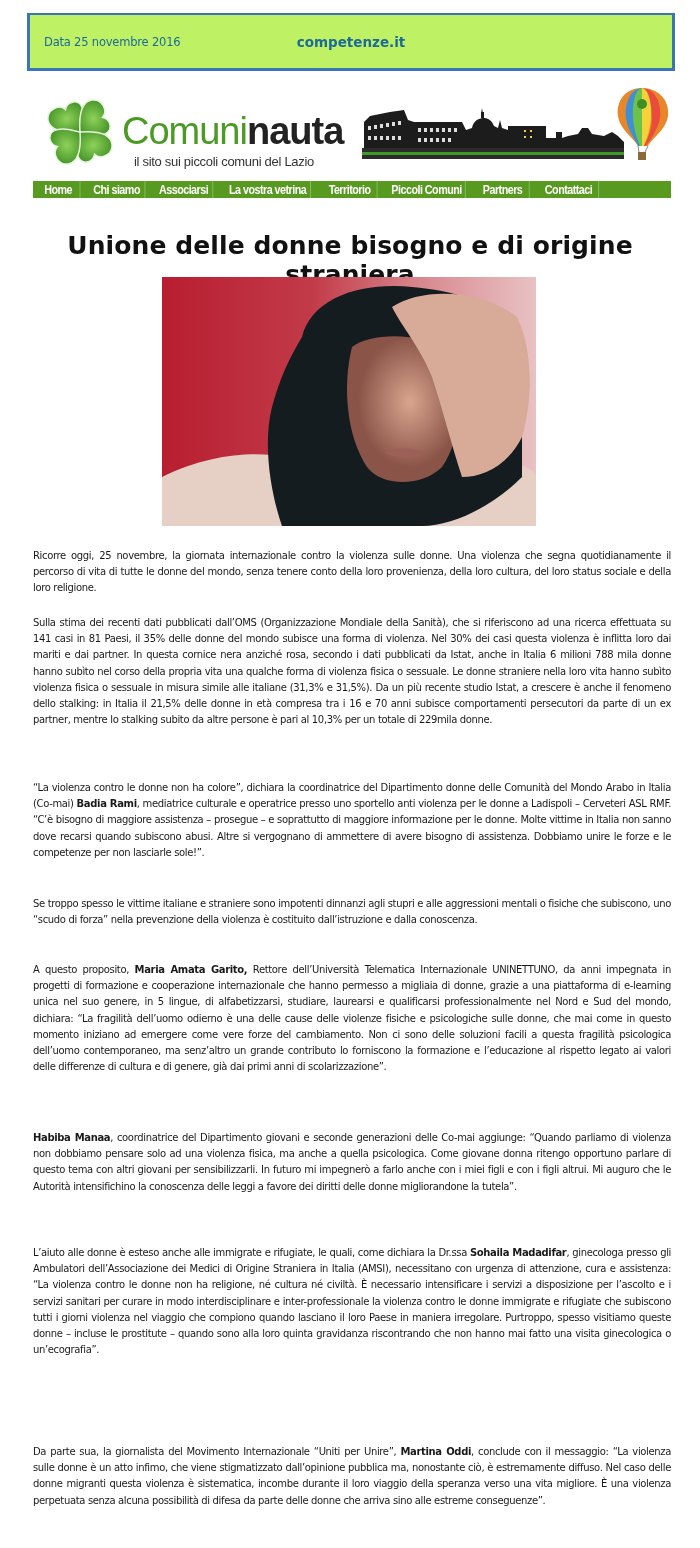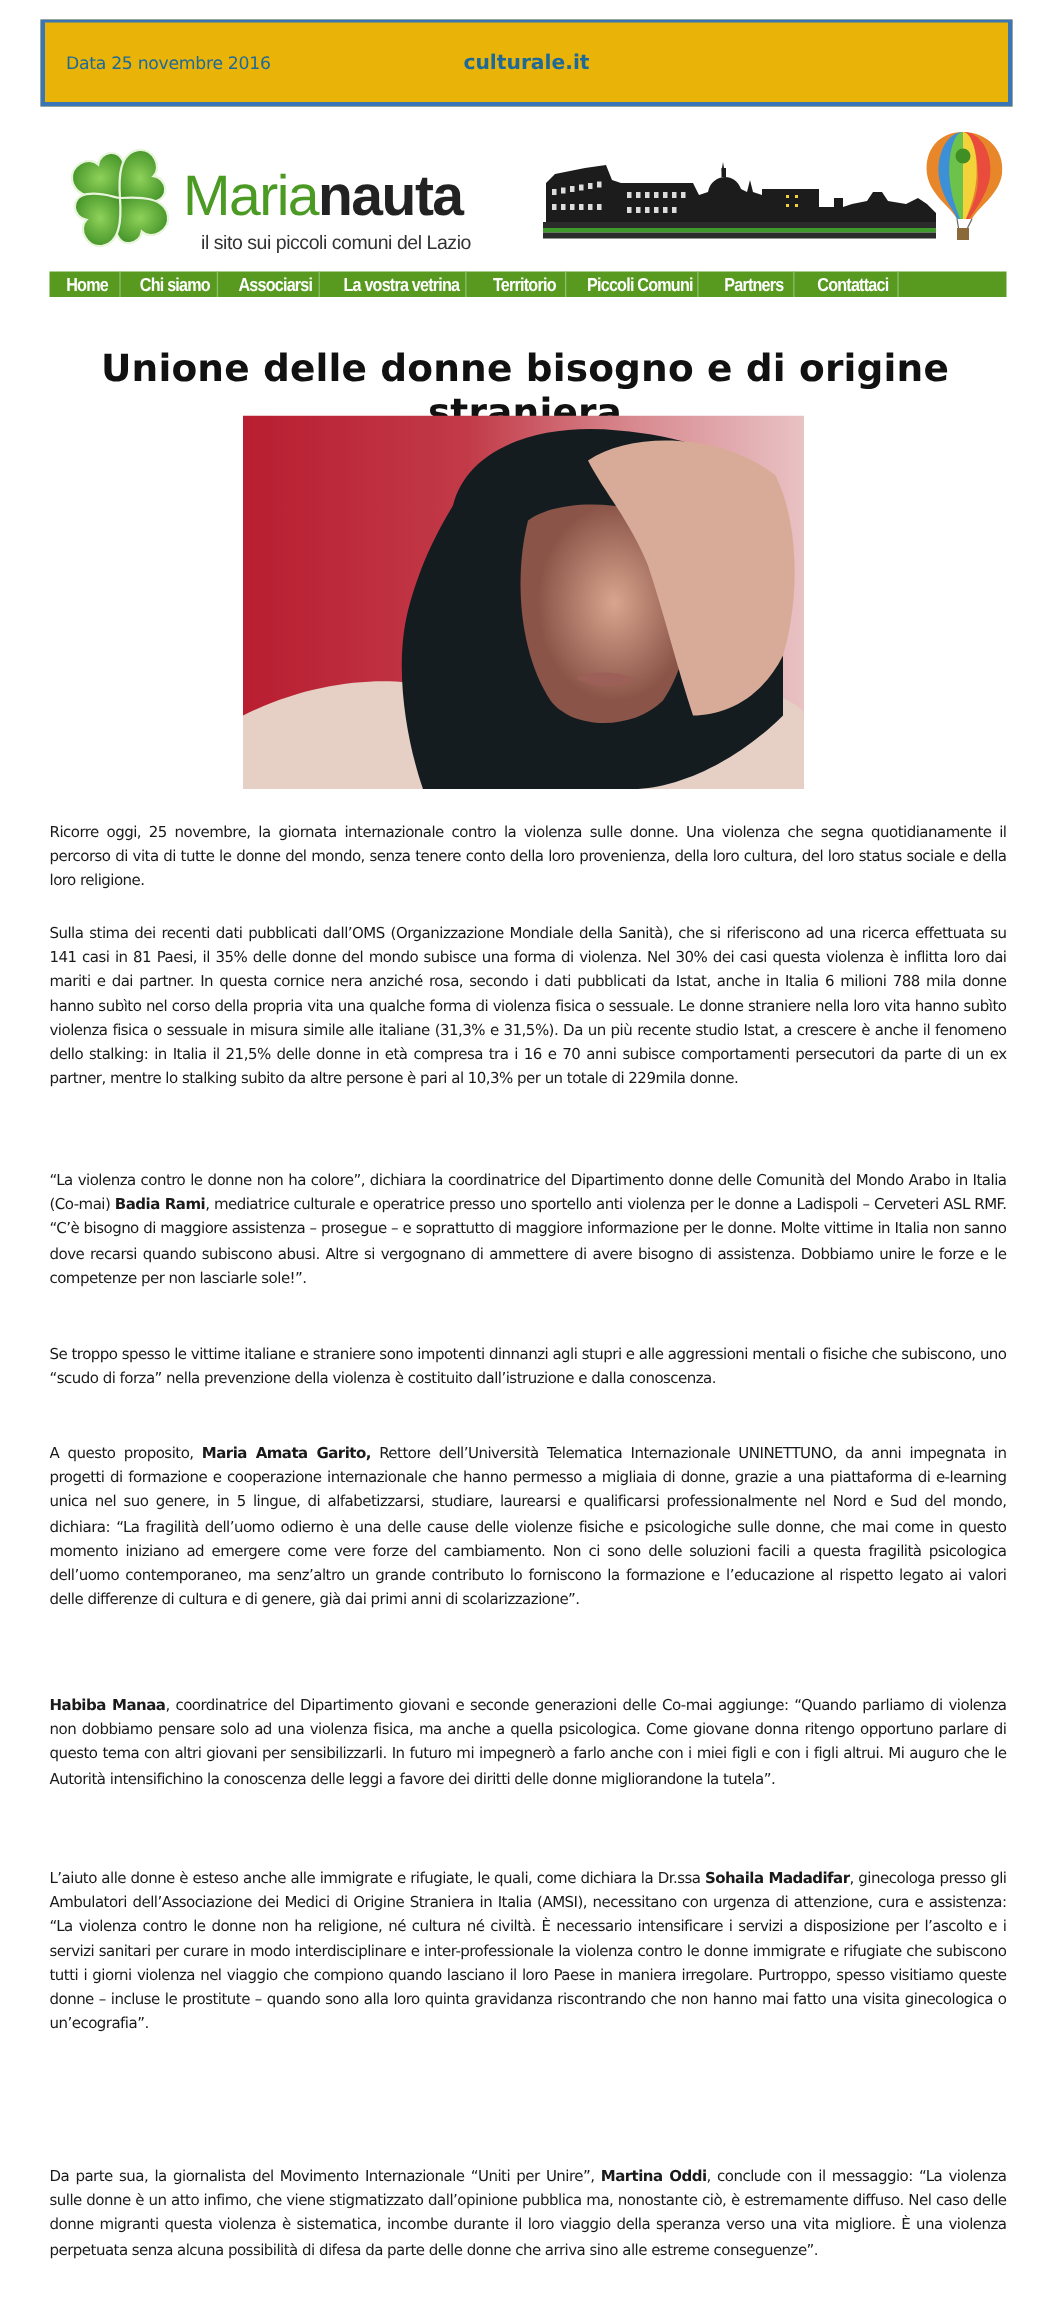--- a/index.html
+++ b/index.html
@@ -3,21 +3,21 @@
 <meta charset="utf-8">
 <style>
   * { box-sizing: border-box; margin: 0; padding: 0; }
   html, body { width: 700px; background: #ffffff; }
   body { font-family: "DejaVu Sans", sans-serif; color: #111; position: relative; height: 1548px; overflow: hidden; }
 
   
   .datebox {
     position: absolute; left: 27px; top: 13px; width: 648px; height: 58px;
     border: 3px solid #3a75b5; border-top-width: 2px;
-    background: #eab308;
+    background: #bef264;
     padding-left: 28px;
   }
   .datebox .date {
     position: absolute; left: 14px; top: 20px;
     font-family: "DejaVu Sans", sans-serif; font-size: 11.5px; color: #1d6a99;
     letter-spacing: -0.2px;
   }
   .datebox .site {
     position: absolute; left: 0; right: 0; top: 19px; text-align: center;
     font-family: "DejaVu Sans", sans-serif; font-weight: bold; font-size: 13.5px; color: #1d6a99;
@@ -70,40 +70,40 @@
     color: #1a1a1a; text-align: justify; letter-spacing: -0.35px;
     hyphens: manual;
   }
   .article b { font-weight: bold; }
 </style>
 </head>
 <body>
 
 <div class="datebox">
   <span class="date">Data 25 novembre 2016</span>
-  <span class="site">culturale.it</span>
+  <span class="site">competenze.it</span>
 </div>
 
 <div class="logo">
   <svg class="clover" viewBox="0 0 80 80">
     <defs>
       <radialGradient id="lg" cx="50%" cy="45%" r="60%">
         <stop offset="0%" stop-color="#8fd25a"></stop>
         <stop offset="100%" stop-color="#3f8f25"></stop>
       </radialGradient>
     </defs>
     <g fill="url(#lg)" stroke="#e8f5dc" stroke-width="1.5">
       <path d="M40 40 C26 36 12 30 14 18 C16 8 30 6 34 14 C38 6 52 8 50 20 C48 30 42 36 40 40Z" transform="rotate(-20 40 40)"></path>
       <path d="M40 40 C26 36 12 30 14 18 C16 8 30 6 34 14 C38 6 52 8 50 20 C48 30 42 36 40 40Z" transform="rotate(70 40 40)"></path>
       <path d="M40 40 C26 36 12 30 14 18 C16 8 30 6 34 14 C38 6 52 8 50 20 C48 30 42 36 40 40Z" transform="rotate(160 40 40)"></path>
       <path d="M40 40 C26 36 12 30 14 18 C16 8 30 6 34 14 C38 6 52 8 50 20 C48 30 42 36 40 40Z" transform="rotate(250 40 40)"></path>
     </g>
   </svg>
   <div class="brand">
-    <span class="b1">Maria</span><span class="b2">nauta</span>
+    <span class="b1">Comuni</span><span class="b2">nauta</span>
   </div>
   <div class="tagline">il sito sui piccoli comuni del Lazio</div>
 </div>
 
 <svg class="skyline" viewBox="0 0 310 78">
 
   <rect x="0" y="62" width="262" height="4" fill="#2b2b2b"></rect>
   <rect x="0" y="66" width="262" height="3" fill="#3e9a2a"></rect>
   <rect x="0" y="69" width="262" height="4" fill="#2b2b2b"></rect>
 

